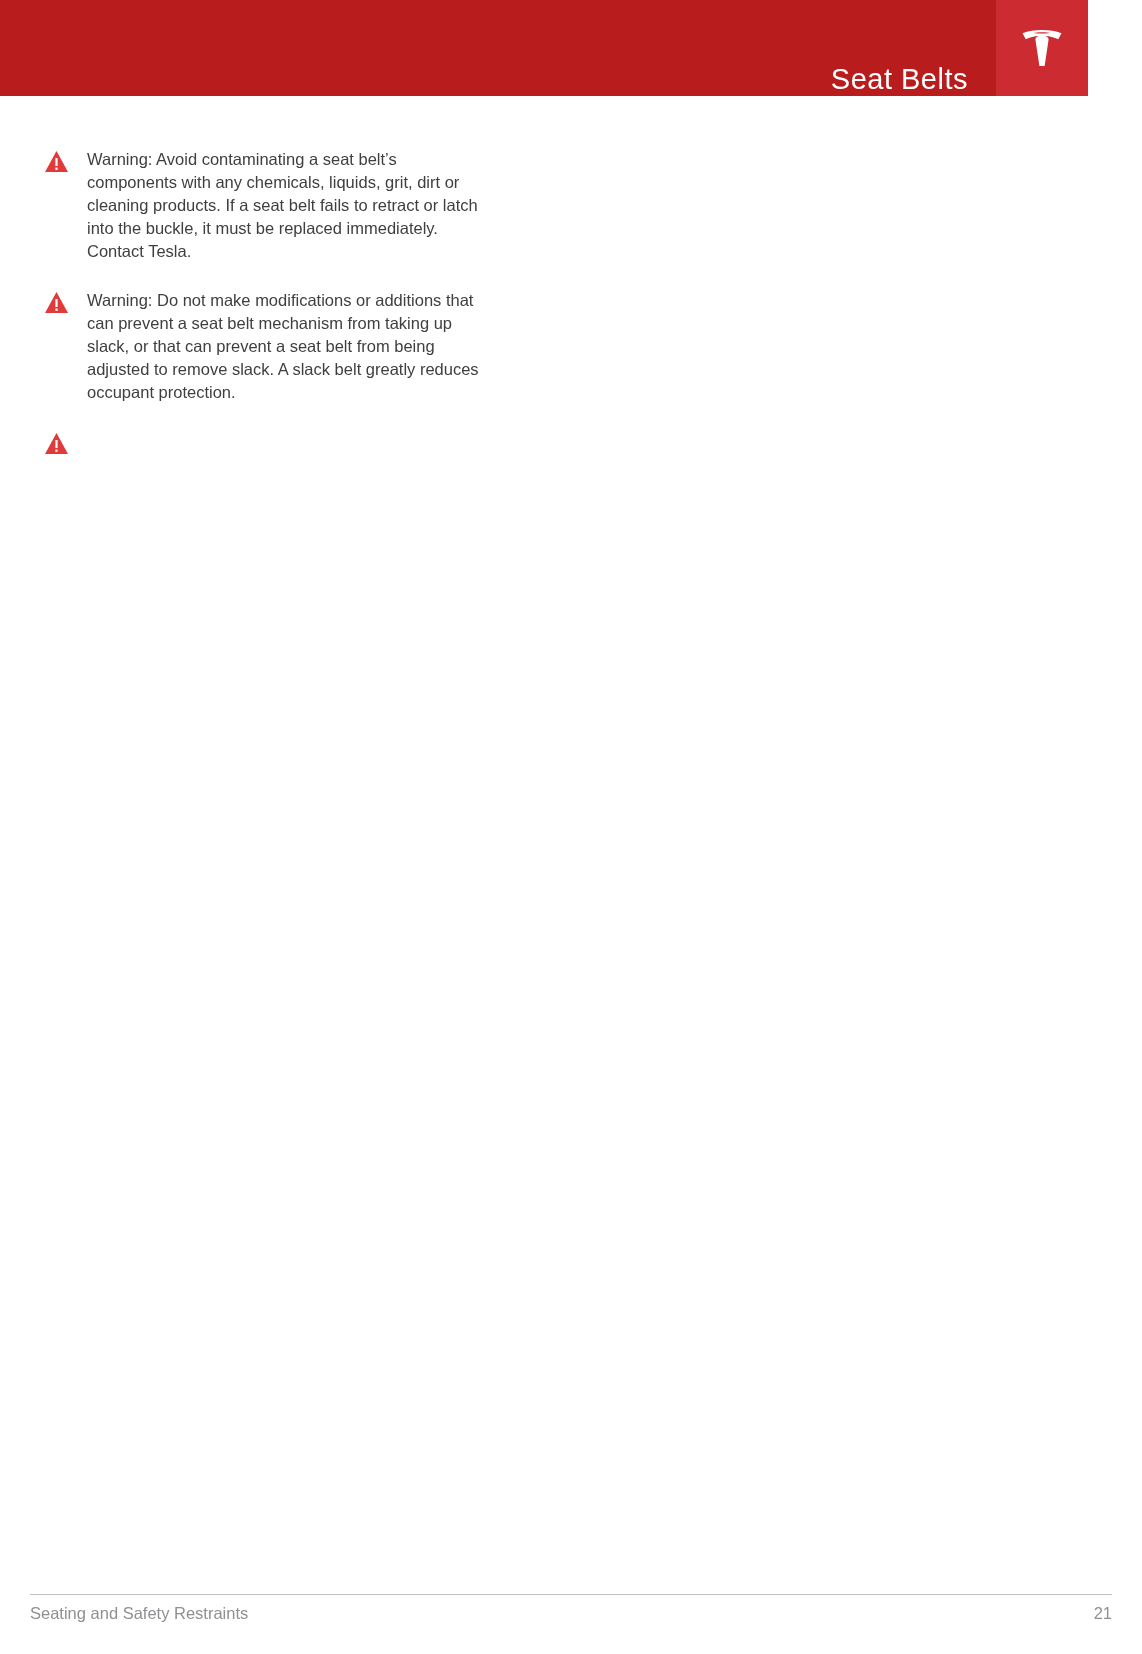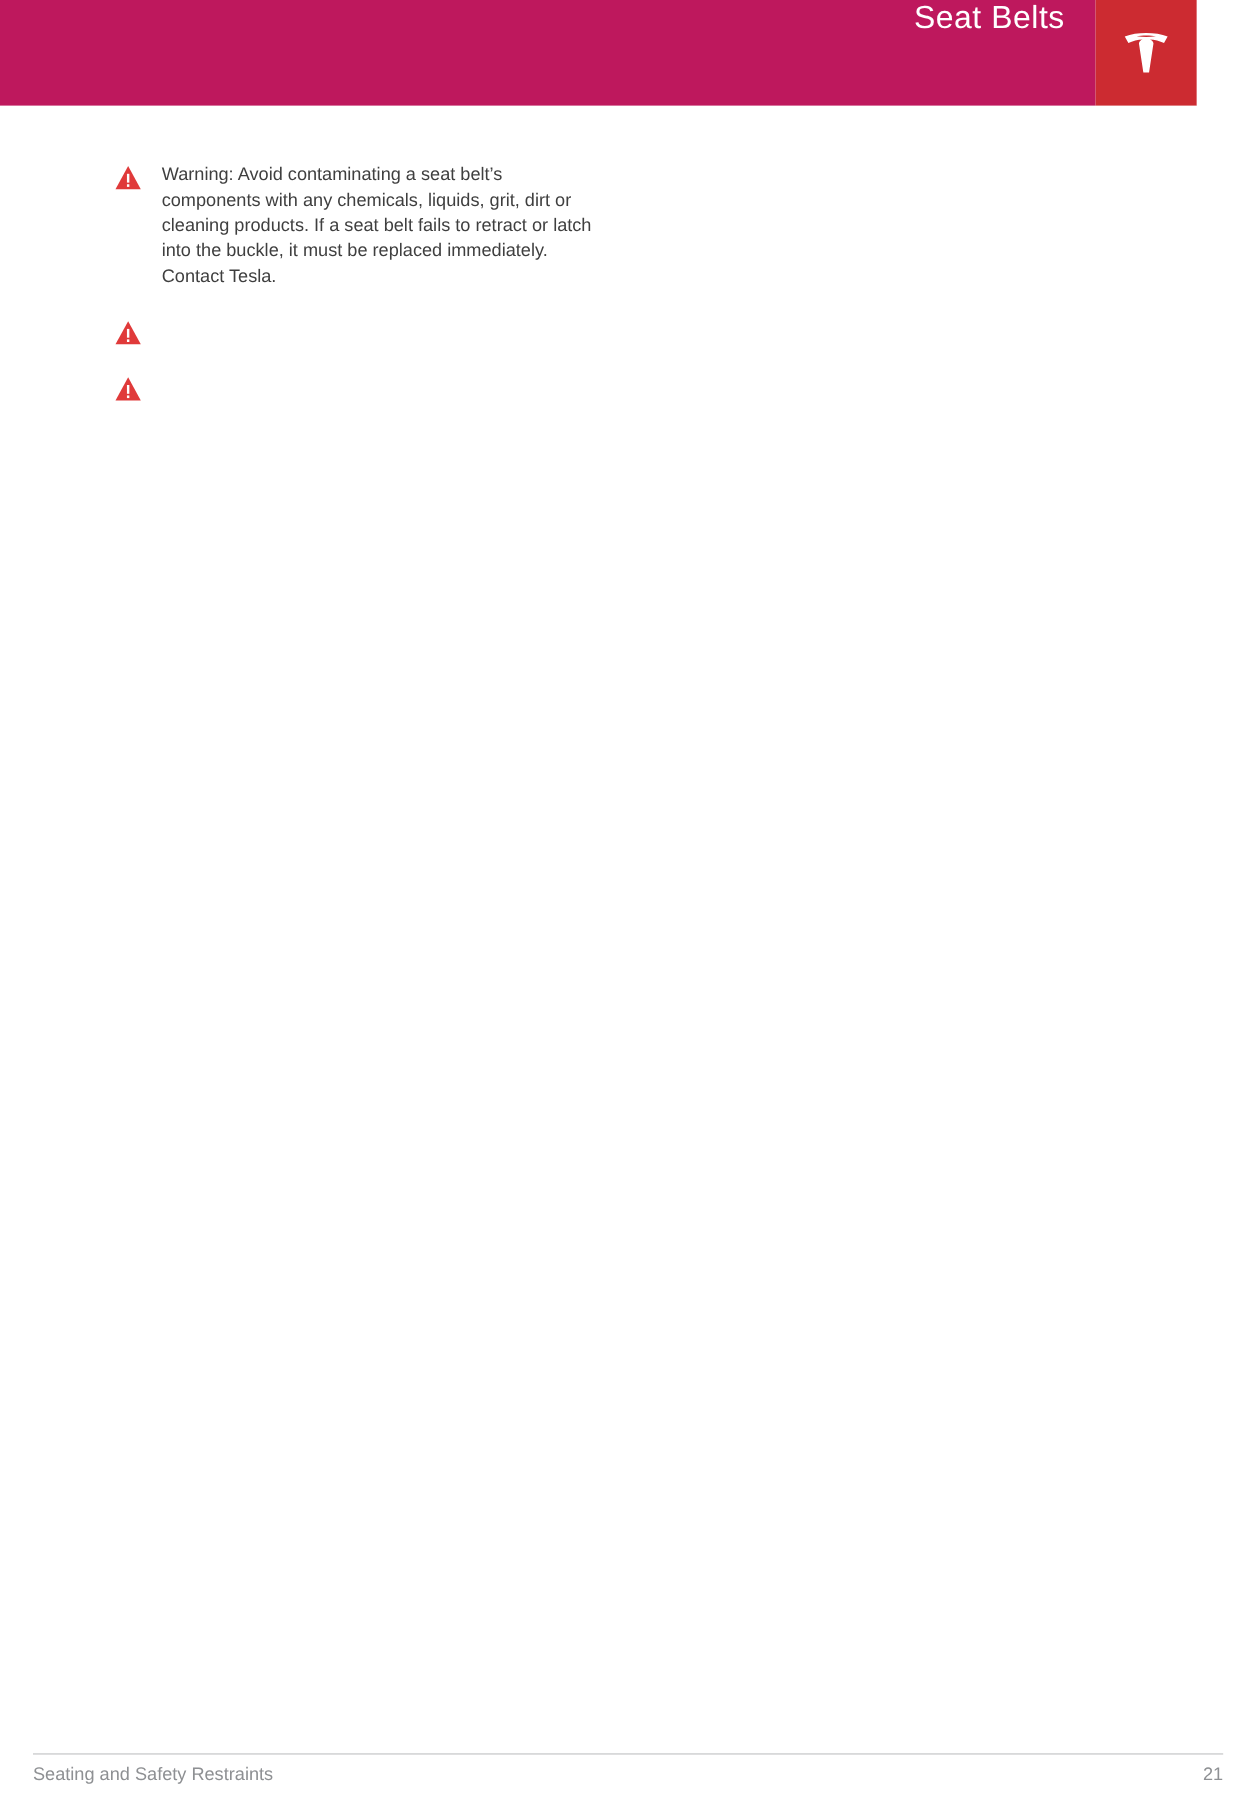--- a/index.html
+++ b/index.html
@@ -13,23 +13,23 @@
     overflow: hidden;
   }
   
   .header {
     display: flex;
     height: 96px;
     width: 100%;
   }
   .header-gray {
     flex: 1;
-    background: #be185d;
+    background: #b91c1c;
     display: flex;
-    align-items: flex-start;
+    align-items: flex-end;
     justify-content: flex-end;
     padding-right: 28px;
   }
   .header-title {
     color: #ffffff;
     font-size: 29px;
     font-weight: 400;
     letter-spacing: 0.5px;
   }
   .logo-block {
@@ -38,21 +38,21 @@
     display: flex;
     align-items: center;
     justify-content: center;
   }
   .logo-block svg { width: 48px; height: 48px; display: block; }
   .header-spacer { width: 54px; background: #ffffff; }
 
   
   .content {
     padding-top: 52px;
-    padding-left: 104px;
+    padding-left: 44px;
   }
   .warning {
     display: flex;
     align-items: flex-start;
     margin-bottom: 26px;
     width: 470px;
   }
   .warning-icon {
     flex: 0 0 26px;
     margin-top: 2px;
@@ -113,20 +113,21 @@
   </div>
 
   <div class="warning">
     <span class="warning-icon">
       <svg viewBox="0 0 25 23" aria-hidden="true">
         <path d="M12.5 1 L24 22 H1 Z" fill="#e03a3a"></path>
         <rect x="11.4" y="8" width="2.2" height="8" fill="#ffffff"></rect>
         <rect x="11.4" y="17.5" width="2.2" height="2.4" fill="#ffffff"></rect>
       </svg>
     </span>
+    <p class="warning-text">Warning: Do not make modifications or additions that can prevent a seat belt mechanism from taking up slack, or that can prevent a seat belt from being adjusted to remove slack. A slack belt greatly reduces occupant protection.</p>
   </div>
 
   <div class="warning">
     <span class="warning-icon">
       <svg viewBox="0 0 25 23" aria-hidden="true">
         <path d="M12.5 1 L24 22 H1 Z" fill="#e03a3a"></path>
         <rect x="11.4" y="8" width="2.2" height="8" fill="#ffffff"></rect>
         <rect x="11.4" y="17.5" width="2.2" height="2.4" fill="#ffffff"></rect>
       </svg>
     </span>

